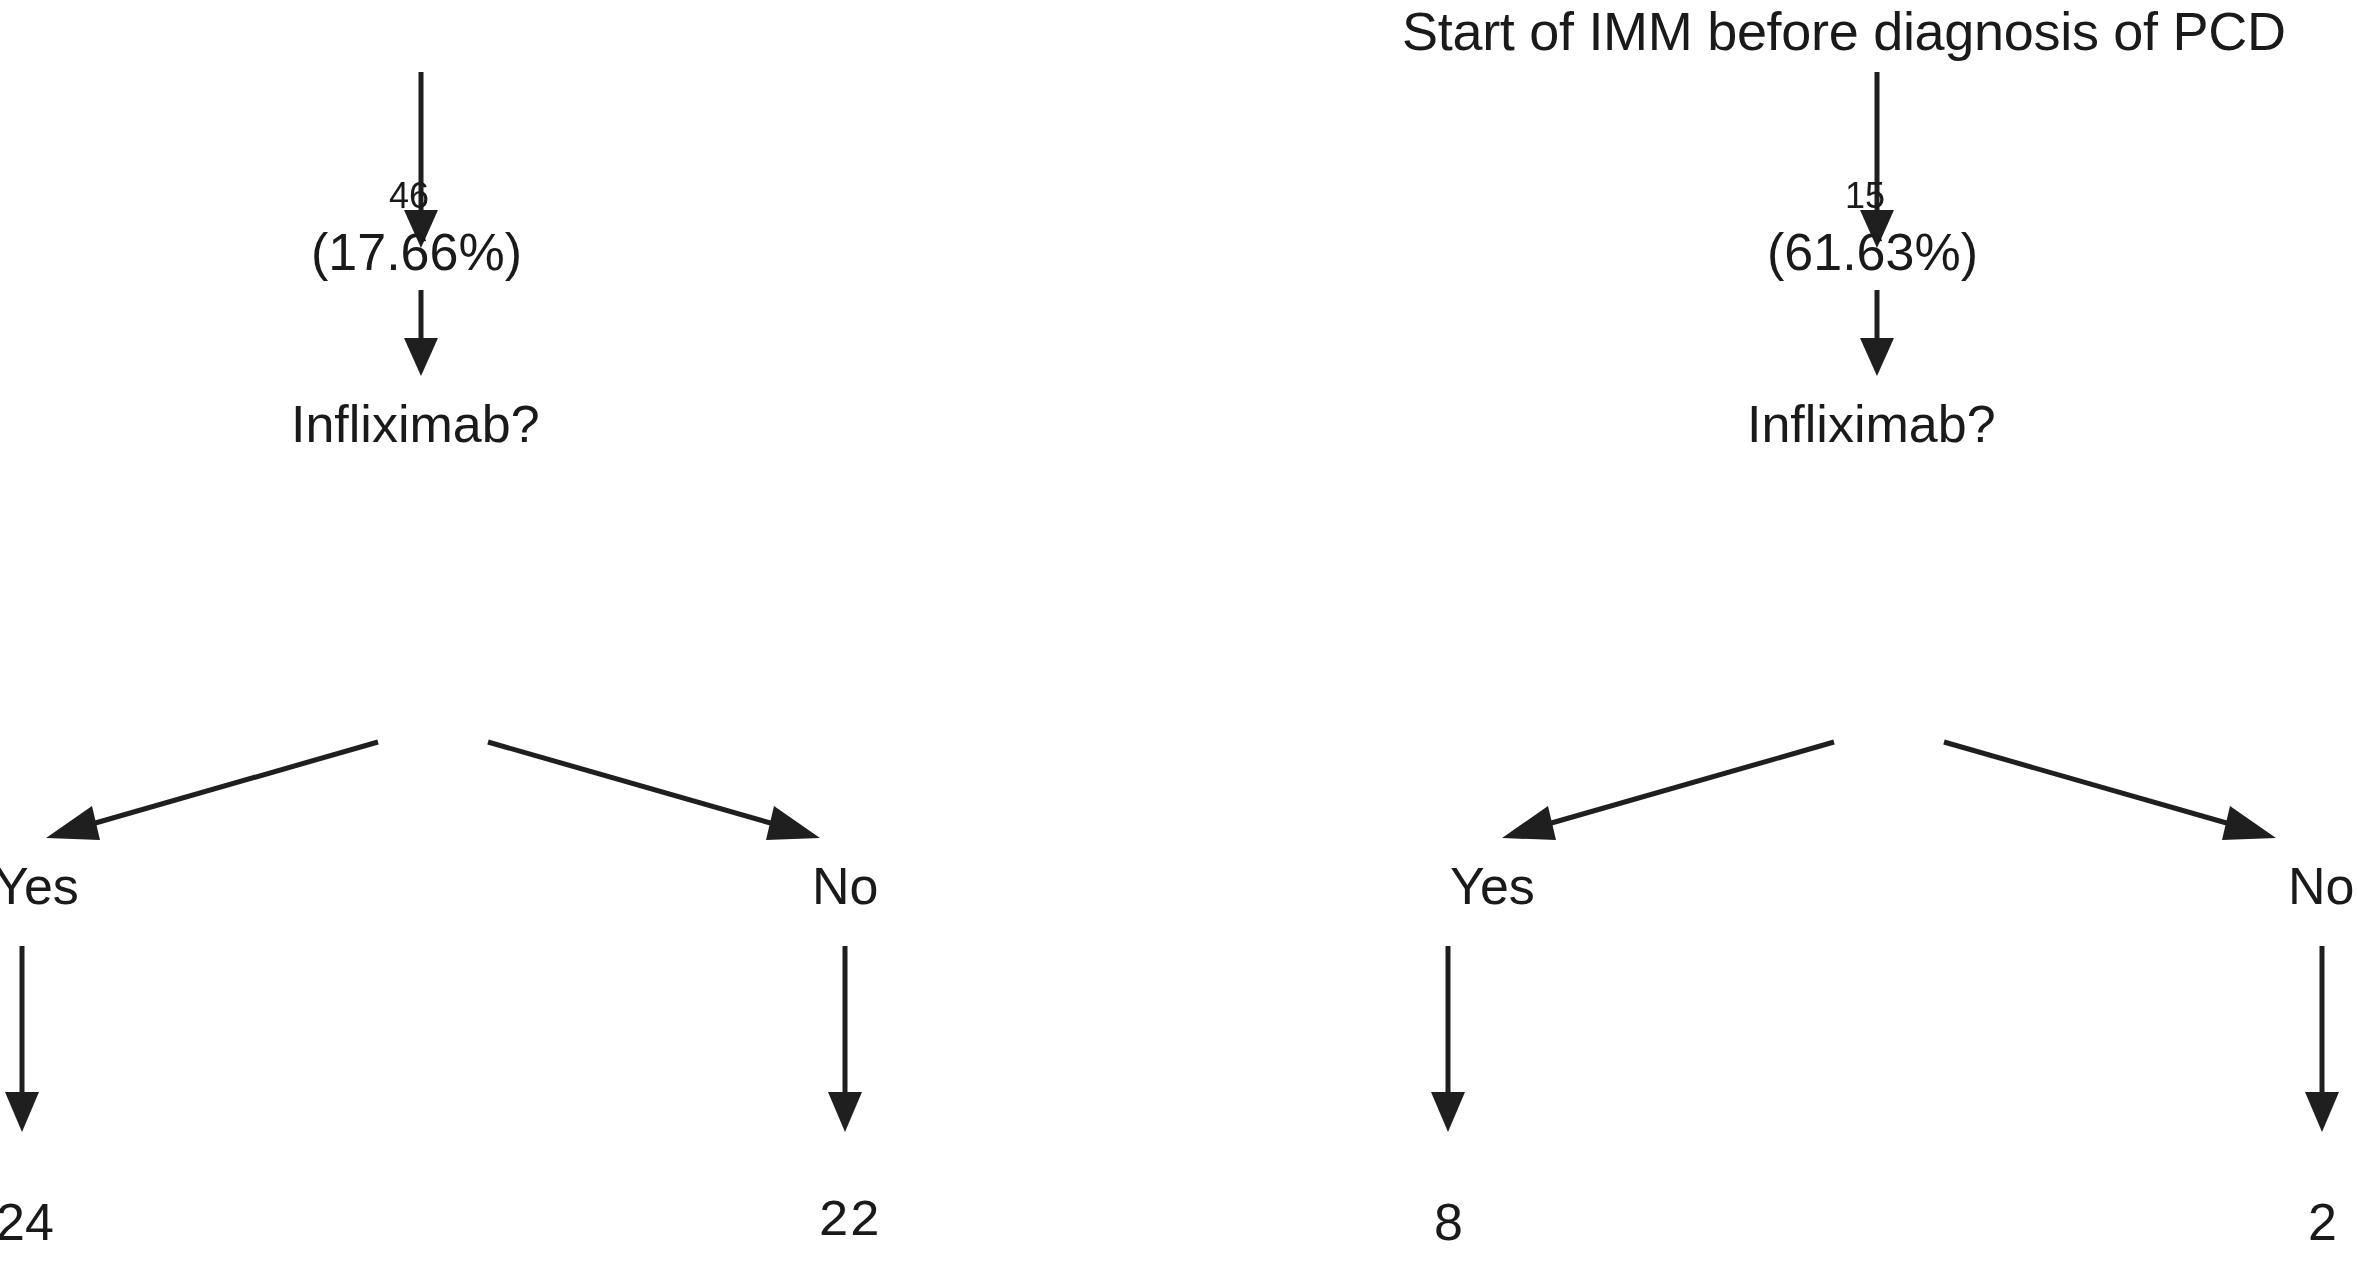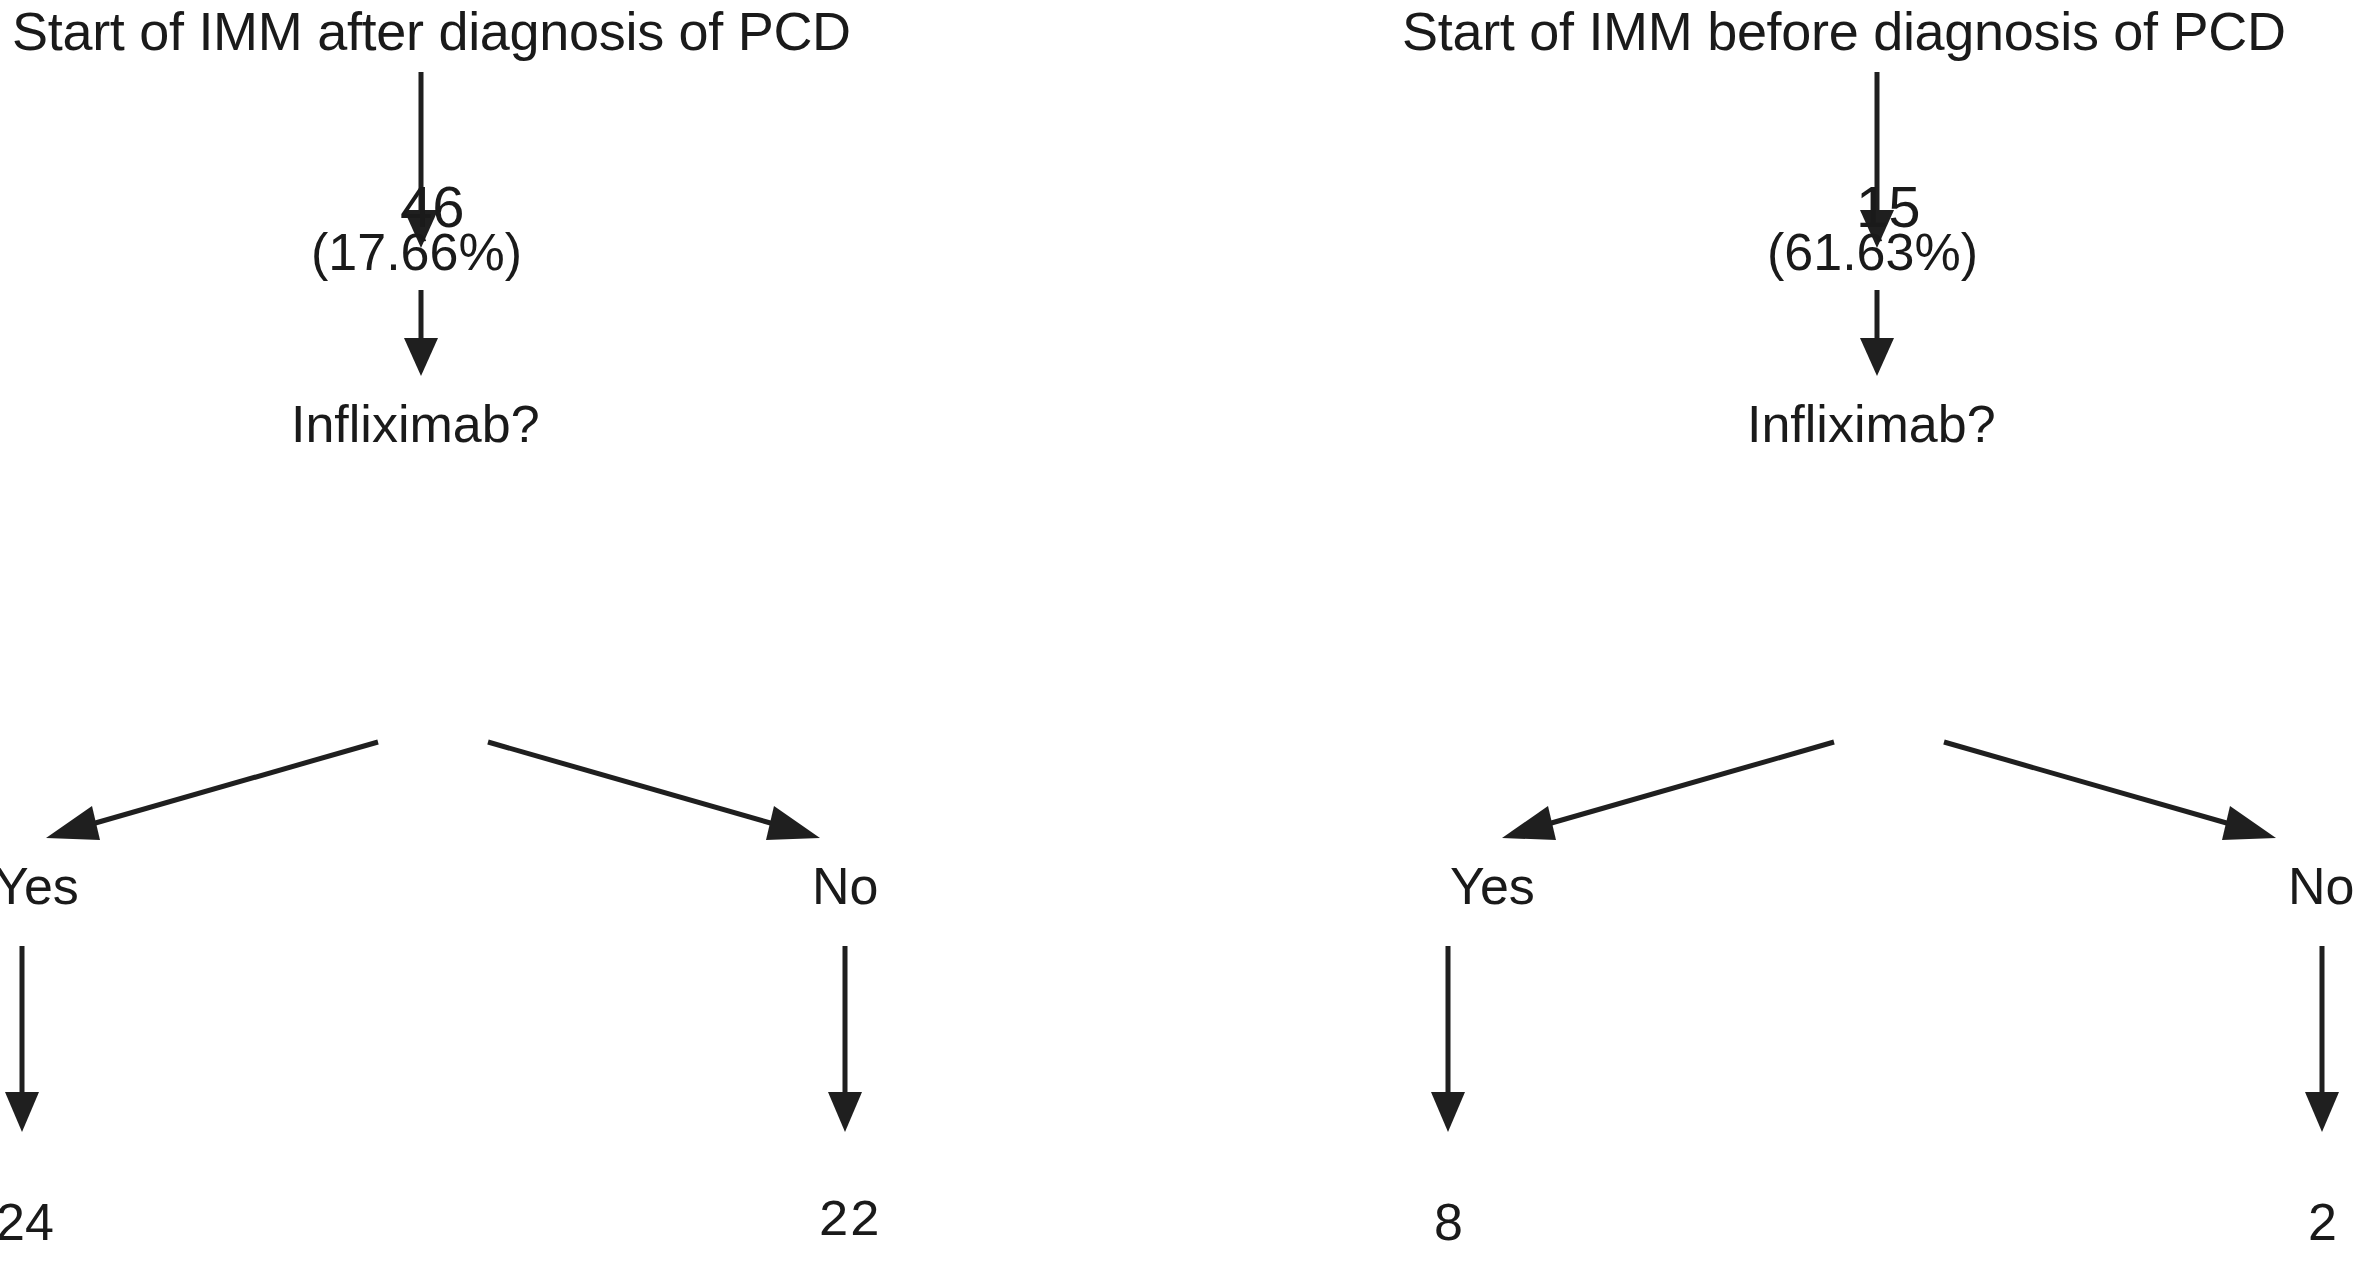--- a/index.html
+++ b/index.html
@@ -32,22 +32,21 @@
     position: absolute;
     white-space: nowrap;
     line-height: 1;
     color: #1a1a1a;
   }
   .title {
     font-size: 54px;
     letter-spacing: -0.3px;
   }
   .count {
-    font-size: 58px;
-    margin-left: 11px;
+    font-size: 36px;
   }
   .pct {
     font-size: 52px;
   }
   .question {
     font-size: 52px;
   }
   .branch-label {
     font-size: 52px;
   }
@@ -74,21 +73,20 @@
     stroke: none;
   }
 </style>
 </head>
 <body>
 
 <div id="canvas">
 
   <div class="panel" id="panel-left">
 
-    <div class="txt title" style="left:12px; top:4px;">Start of IMM after diagnosis of PCD</div>
 
     <svg class="svg-layer" viewBox="0 0 1180 1273" preserveAspectRatio="none">
 
       <g>
         <line class="arrow-line" x1="421" y1="72" x2="421" y2="220"></line>
         <polygon class="arrow-head" points="421,248 404,210 438,210"></polygon>
       </g>
 
       <g>
         <line class="arrow-line" x1="421" y1="290" x2="421" y2="348"></line>

